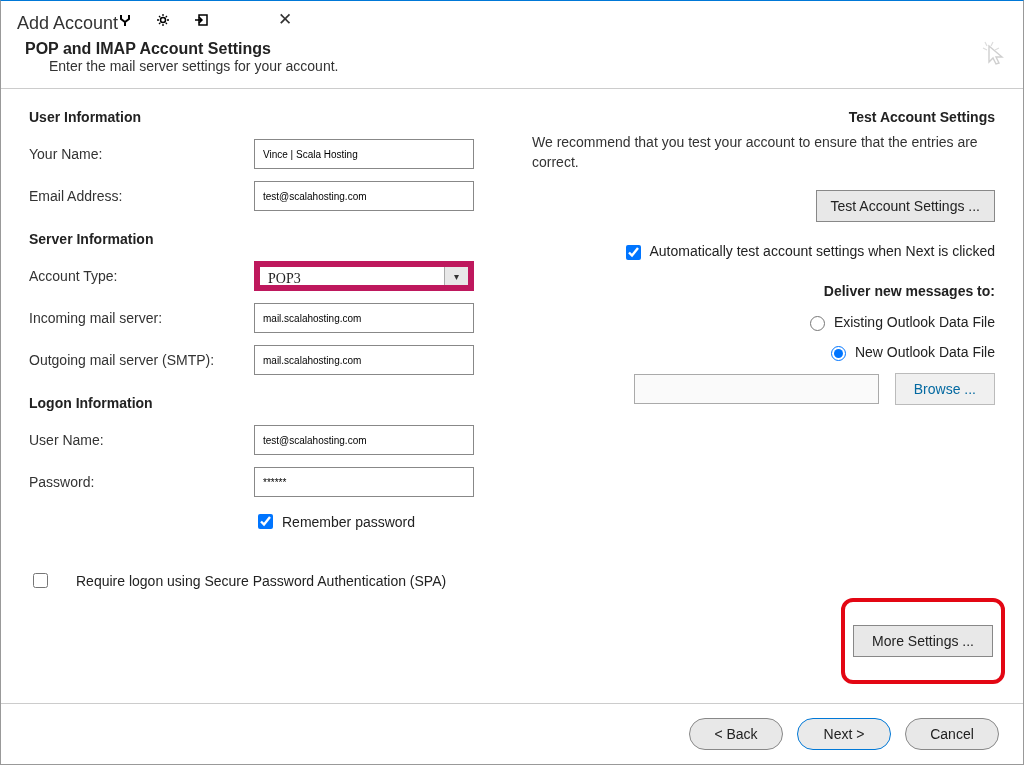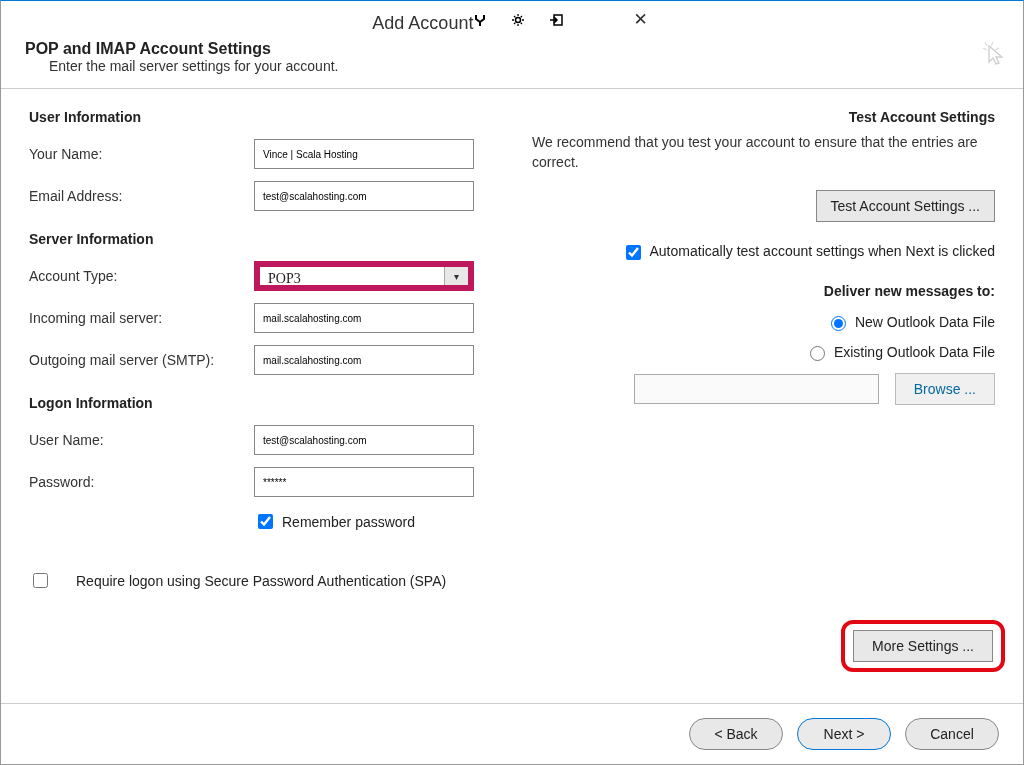--- a/index.html
+++ b/index.html
@@ -17,21 +17,21 @@
     background: #fff;
     border: 1px solid #999;
     border-top-color: #0078d7;
     position: relative;
     display: flex;
     flex-direction: column;
   }
   .titlebar {
     display: flex;
     align-items: flex-start;
-    justify-content: center;
+    justify-content: flex-start;
     padding: 6px 10px 2px 16px;
   }
   .titlebar .title {
     font-size: 18px;
     color: #333;
     padding-top: 6px;
   }
   .title-icons {
     display: flex;
     align-items: center;
@@ -187,24 +187,24 @@
   .auto-check-row {
     display: flex;
     align-items: flex-start;
     margin: 20px 0 12px 20px;
     gap: 6px;
   }
   .auto-check-row .txt { line-height: 1.35; }
   .highlight-wrap {
     position: absolute;
     right: 18px;
-    bottom: 92px;
+    bottom: 80px;
     border: 4px solid #e30613;
     border-radius: 12px;
-    padding: 6px 8px;
+    padding: 23px 8px;
   }
   .footer {
     border-top: 1px solid #ccc;
     padding: 14px 24px;
     display: flex;
     justify-content: flex-end;
     gap: 14px;
   }
   .footer .btn { min-width: 94px; border-radius: 16px; }
   .footer .btn.next {
@@ -312,26 +312,26 @@
       <div>
         <button class="btn">Test Account Settings ...</button>
       </div>
       <div class="auto-check-row">
         <input type="checkbox" checked="" style="">
         <span class="txt">Automatically test account settings when Next is clicked</span>
       </div>
 
       <div class="section-title" style="margin-top:8px;">Deliver new messages to:</div>
       <div class="radio-row">
+        <input type="radio" name="deliver" style="">
+        <span>Existing Outlook Data File</span>
+      </div>
+      <div class="radio-row">
         <input type="radio" name="deliver" checked="" style="">
         <span>New Outlook Data File</span>
-      </div>
-      <div class="radio-row">
-        <input type="radio" name="deliver" style="">
-        <span>Existing Outlook Data File</span>
       </div>
       <div class="browse-row">
         <input type="text" disabled="" style="">
         <button class="btn browse-btn" disabled="">Browse ...</button>
       </div>
     </div>
   </div>
 
   <div class="highlight-wrap">
     <button class="btn" style="padding:7px 18px;">More Settings ...</button>

